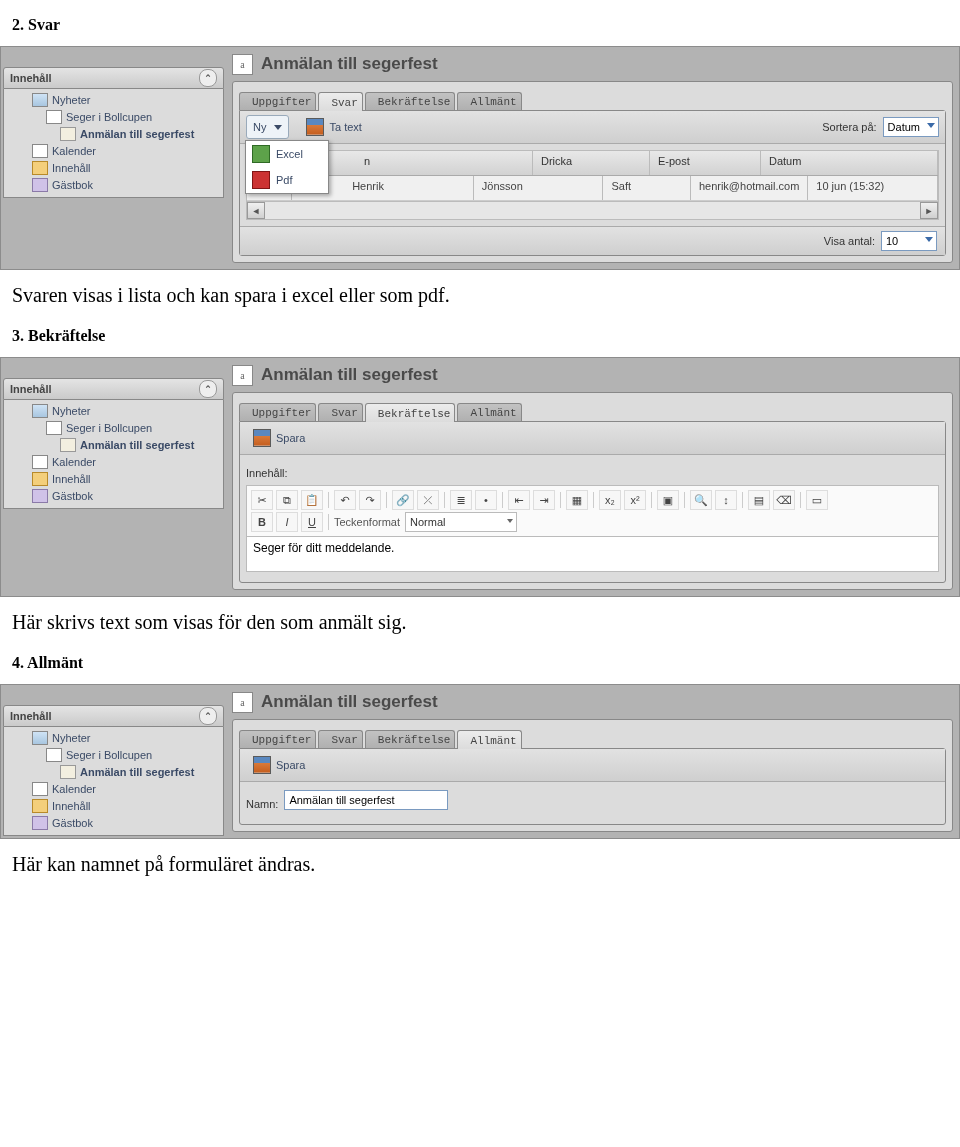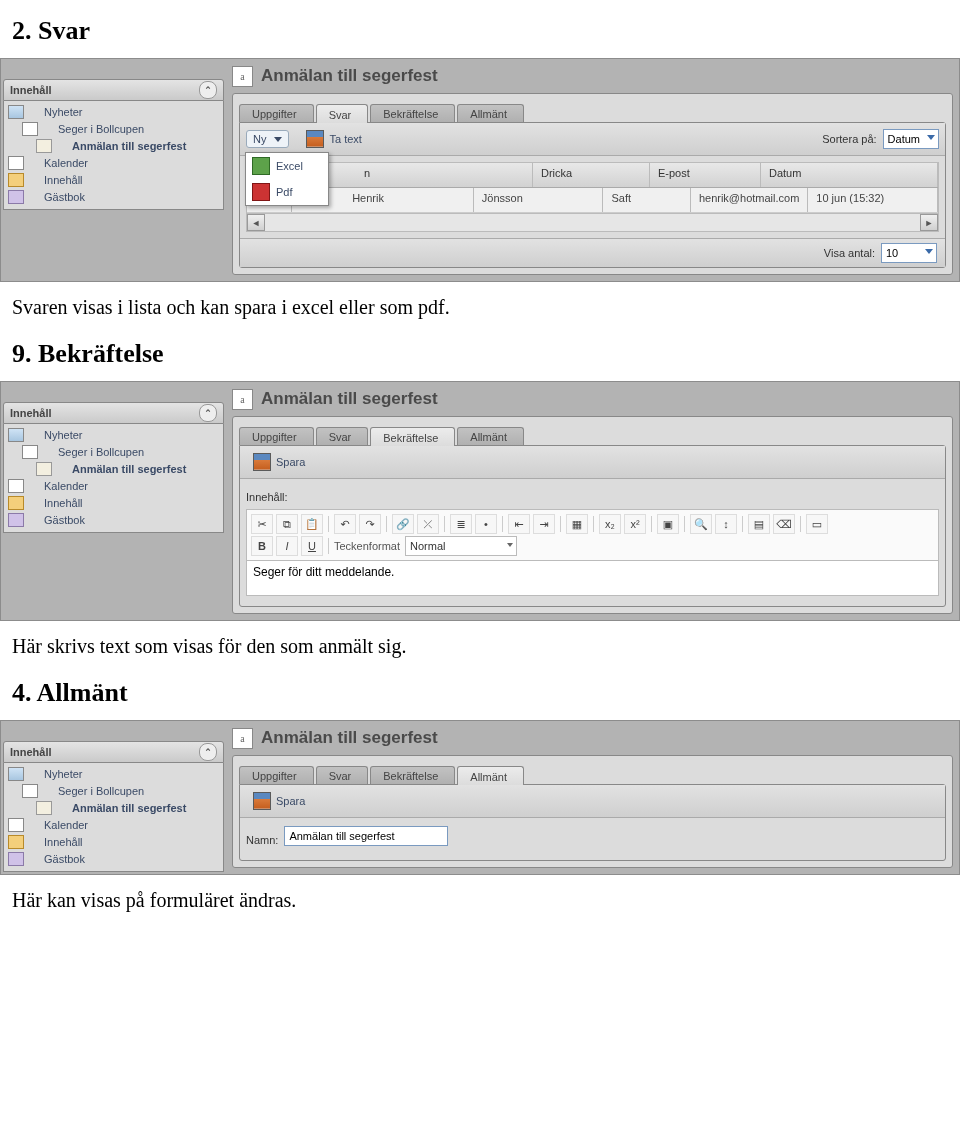--- a/index.html
+++ b/index.html
@@ -3,21 +3,21 @@
 <meta charset="utf-8">
 <style>
   body{
     font-family:"Times New Roman",serif;
     font-size:20px;
     color:#000;
     margin:0;
     padding:0 12px;
     background:#fff;
   }
-  .heading{font-size:26px;font-weight:bold;margin:16px 0 12px 0;}
+  .heading{font-size:16px;font-weight:bold;margin:16px 0 12px 0;}
   .para{margin:14px 0 20px 0;}
   .app{
     font-family:Tahoma,Arial,sans-serif;
     font-size:11px;
     border:1px solid #8c8c8c;
     background:#b3b3b3;
     color:#333;
     margin:0 -12px 0 -12px;
   }
   .app-body{display:flex;}
@@ -50,22 +50,23 @@
     font-size:9px;color:#555;
   }
   .side-panel-body{
     background:#dcdcdc;
     border:1px solid #888;border-top:none;
     padding:2px 4px 4px 4px;
   }
   .tree-row{
     display:flex;align-items:center;
     height:17px;
-    gap:20px;
+    gap:4px;
     color:#3a4a66;
+    margin-left:24px;
   }
   .tree-row.bold{font-weight:bold;}
   .indent1{padding-left:14px;}
   .indent2{padding-left:28px;}
   .mini-icon{
     width:14px;height:12px;display:inline-block;
     border:1px solid #888;
     background:#fff;
     flex-shrink:0;
   }
@@ -97,42 +98,43 @@
   .card{
     background:#dcdcdc;
     border:1px solid #888;
     border-radius:3px;
     margin:0 6px 6px 6px;
     padding:6px;
   }
   .tabs{display:flex;gap:0;align-items:flex-end;height:22px;}
   .tab{
     border:1px solid #888;border-bottom:none;
-    padding:3px 16px 2px 12px;
+    padding:3px 4px 2px 12px;
     background:linear-gradient(#c2c2c2,#b0b0b0);
     border-radius:3px 3px 0 0;
     margin-right:2px;
     color:#444;
+    font-family:Liberation Mono, monospace;
   }
   .tab.active{
     background:linear-gradient(#ececec,#dcdcdc);
     font-weight:normal;
     position:relative;top:1px;
     padding-top:4px;
   }
   .tab-body{
     border:1px solid #888;
     background:#dcdcdc;
     border-radius:0 3px 3px 3px;
   }
   .toolbar{
     background:linear-gradient(#e2e2e2,#cfcfcf);
     border-bottom:1px solid #aaa;
     padding:4px 6px;
-    display:flex;align-items:center;gap:10px;
+    display:flex;gap:10px;
     position:relative;
   }
   .tb-btn{
     display:flex;align-items:center;gap:5px;
     padding:2px 6px;
     border:1px solid transparent;
     border-radius:3px;
     color:#3a4a66;
   }
   .tb-icon{width:16px;height:16px;display:inline-block;}
@@ -340,21 +342,21 @@
             <span class="sel" style="width:32px;">10</span>
           </div>
         </div>
       </div>
     </div>
   </div>
 </div>
 
 <div class="para">Svaren visas i lista och kan spara i excel eller som pdf.</div>
 
-<div class="heading">9. Bekräftelse</div>
+<div class="heading">3. Bekräftelse</div>
 
 <div class="app">
   <div class="app-body">
     <div class="sidebar">
       <div class="side-title-placeholder"></div>
       <div class="side-panel-head">
         <span>Innehåll</span>
         <span class="collapse-btn">⌃</span>
       </div>
       <div class="side-panel-body">
@@ -525,13 +527,13 @@
             <span>Namn:</span>
             <span class="input-box">Anmälan till segerfest</span>
           </div>
           <div class="short-body"></div>
         </div>
       </div>
     </div>
   </div>
 </div>
 
-<div class="para">Här kan visas på formuläret ändras.</div>
+<div class="para">Här kan namnet på formuläret ändras.</div>
 
 </body></html>

